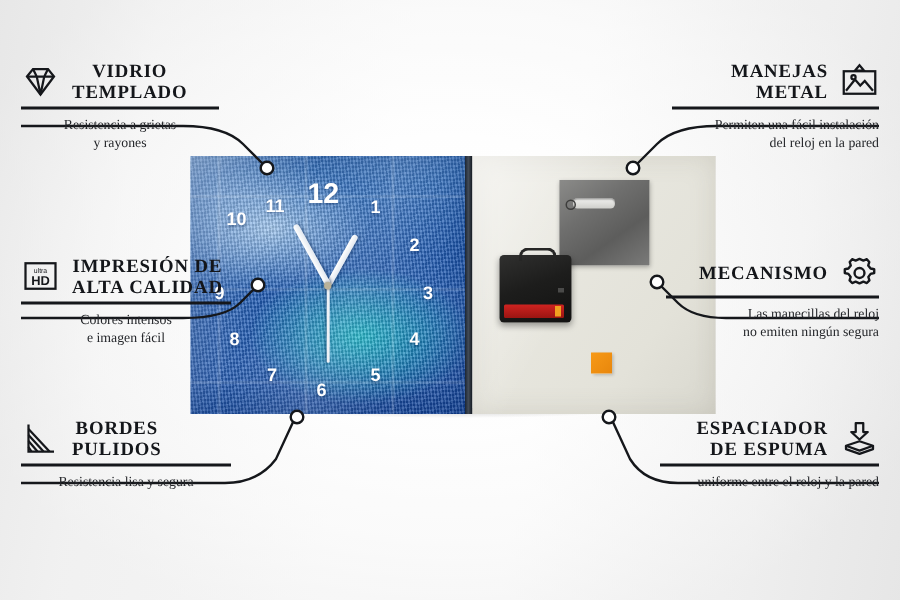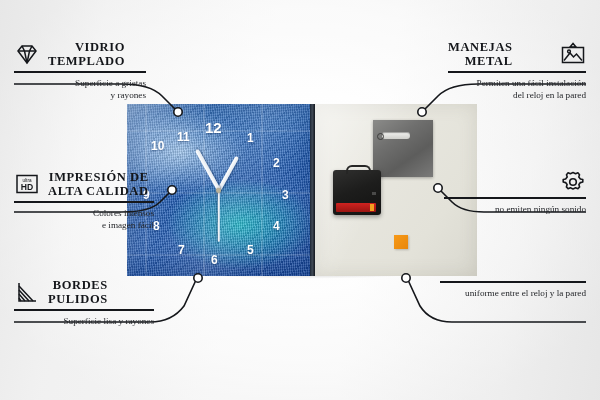--- a/index.html
+++ b/index.html
@@ -83,40 +83,40 @@
     background:linear-gradient(135deg,#f79a17,#e8860c);box-shadow:1px 1px 2px rgba(0,0,0,.2);}
 
   
   .callout{position:absolute;}
   .co-head{display:flex;align-items:center;gap:8px;}
   .co-title{font-family:"Liberation Serif",serif;font-weight:700;font-size:12.5px;
     letter-spacing:.6px;color:#14161a;line-height:1.12;text-transform:uppercase;}
   .rule{height:1.6px;background:#15171b;margin:3px 0 4px;}
   .co-desc{font-family:"Liberation Serif",serif;font-size:9.2px;color:#24262a;line-height:1.35;}
   .left .co-head{justify-content:flex-start;}
-  .left .co-title,.left .co-desc{text-align:right;}
-  .right .co-head{justify-content:space-between;}
+  .left .co-title,.left .co-desc{text-align:center;}
+  .right .co-head{justify-content:flex-end;}
   .right .co-title,.right .co-desc{text-align:right;}
   .ico{flex:0 0 auto;width:26px;height:24px;display:block;}
 
   svg.conn{position:absolute;left:0;top:0;width:600px;height:400px;overflow:visible;pointer-events:none;}
 </style>
 </head>
 <body>
 
 <div id="stage">
 
   <div class="product">
     <div class="photo-shadow"></div>
 
     <div class="panel-front">
       <div class="grid"></div>
       <div class="sheen"></div>
 
-      <div class="num" style="left:78px;top:16px;font-size:15px;">12</div>
+      <div class="num" style="left:78px;top:16px;font-size:19px;">12</div>
       <div class="num" style="left:120px;top:28px;">1</div>
       <div class="num" style="left:146px;top:53px;">2</div>
       <div class="num" style="left:155px;top:85px;">3</div>
       <div class="num" style="left:146px;top:116px;">4</div>
       <div class="num" style="left:120px;top:140px;">5</div>
       <div class="num" style="left:84px;top:150px;">6</div>
       <div class="num" style="left:51px;top:140px;">7</div>
       <div class="num" style="left:26px;top:116px;">8</div>
       <div class="num" style="left:16px;top:85px;">9</div>
       <div class="num" style="left:24px;top:36px;">10</div>
@@ -171,21 +171,21 @@
           <path d="M4,9 H22 M8,4 L10.5,9 L13,21 M18,4 L15.5,9 L13,21"></path>
         </g>
       </svg>
       <div class="co-title">
         <div>VIDRIO</div>
         <div>TEMPLADO</div>
       </div>
     </div>
     <div class="rule"></div>
     <div class="co-desc">
-      <div>Superficie a grietas</div>
+      <div>Resistencia a grietas</div>
       <div>y rayones</div>
     </div>
   </div>
 
   <div class="callout left" style="left:14px;top:170px;width:140px;">
     <div class="co-head">
       <svg class="ico" viewBox="0 0 26 24">
         <rect x="3" y="3.5" width="20" height="17" fill="none" stroke="#15171b" stroke-width="1.5"></rect>
         <text x="13" y="10.2" font-family="Liberation Sans, sans-serif" font-size="4.6" text-anchor="middle" fill="#15171b">ultra</text>
         <text x="13" y="18" font-family="Liberation Sans, sans-serif" font-size="8.6" font-weight="bold" text-anchor="middle" fill="#15171b">HD</text>
@@ -210,21 +210,21 @@
           <path d="M5,6 L19,21 M5,10 L15,21 M5,14 L11,21 M5,18 L7,21"></path>
         </g>
       </svg>
       <div class="co-title">
         <div>BORDES</div>
         <div>PULIDOS</div>
       </div>
     </div>
     <div class="rule"></div>
     <div class="co-desc">
-      <div>Superficie lisa y rayones</div>
+      <div>Resistencia lisa y segura</div>
     </div>
   </div>
 
   <div class="callout right" style="left:448px;top:40px;width:138px;">
     <div class="co-head">
       <div class="co-title">
         <div>MANEJAS</div>
         <div>METAL</div>
       </div>
       <svg class="ico" viewBox="0 0 26 24">
@@ -239,34 +239,49 @@
     <div class="rule"></div>
     <div class="co-desc">
       <div>Permiten una fácil instalación</div>
       <div>del reloj en la pared</div>
     </div>
   </div>
 
   <div class="callout right" style="left:444px;top:170px;width:142px;">
     <div class="co-head">
       <div class="co-title">
+        <div>MECANISMO</div>
       </div>
       <svg class="ico" viewBox="0 0 26 24">
         <g stroke="#15171b" stroke-width="1.6" fill="none" stroke-linejoin="round">
           <path d="M13,2.6 l2.6,1.1 2.3,-0.9 1.6,1.9 -0.7,2.3 1.6,2 2.4,0.5 0,2.5 -2.4,0.6 -1.5,2 0.7,2.3 -1.7,1.8 -2.3,-0.9 -2.6,1.1 -2.6,-1.1 -2.3,0.9 -1.7,-1.8 0.7,-2.3 -1.5,-2 -2.4,-0.6 0,-2.5 2.4,-0.5 1.6,-2 -0.7,-2.3 1.6,-1.9 2.3,0.9 Z"></path>
           <circle cx="13" cy="12" r="3.3"></circle>
         </g>
       </svg>
     </div>
     <div class="rule"></div>
     <div class="co-desc">
-      <div>no emiten ningún sonido</div>
+      <div>Las manecillas del reloj</div>
+      <div>no emiten ningún segura</div>
     </div>
   </div>
 
   <div class="callout right" style="left:440px;top:278px;width:146px;">
+    <div class="co-head">
+      <div class="co-title">
+        <div>ESPACIADOR</div>
+        <div>DE ESPUMA</div>
+      </div>
+      <svg class="ico" viewBox="0 0 26 24">
+        <g stroke="#15171b" stroke-width="1.5" fill="none" stroke-linejoin="round">
+          <path d="M10.5,2 h5 v6 h3 l-5.5,5 -5.5,-5 h3 Z"></path>
+          <path d="M13,14.2 L22,17.2 L13,20.4 L4,17.2 Z"></path>
+          <path d="M4,17.2 v2.2 L13,22.6 L22,19.4 v-2.2"></path>
+        </g>
+      </svg>
+    </div>
     <div class="rule"></div>
     <div class="co-desc">
       <div>uniforme entre el reloj y la pared</div>
     </div>
   </div>
 
 </div>
 
 </body></html>

